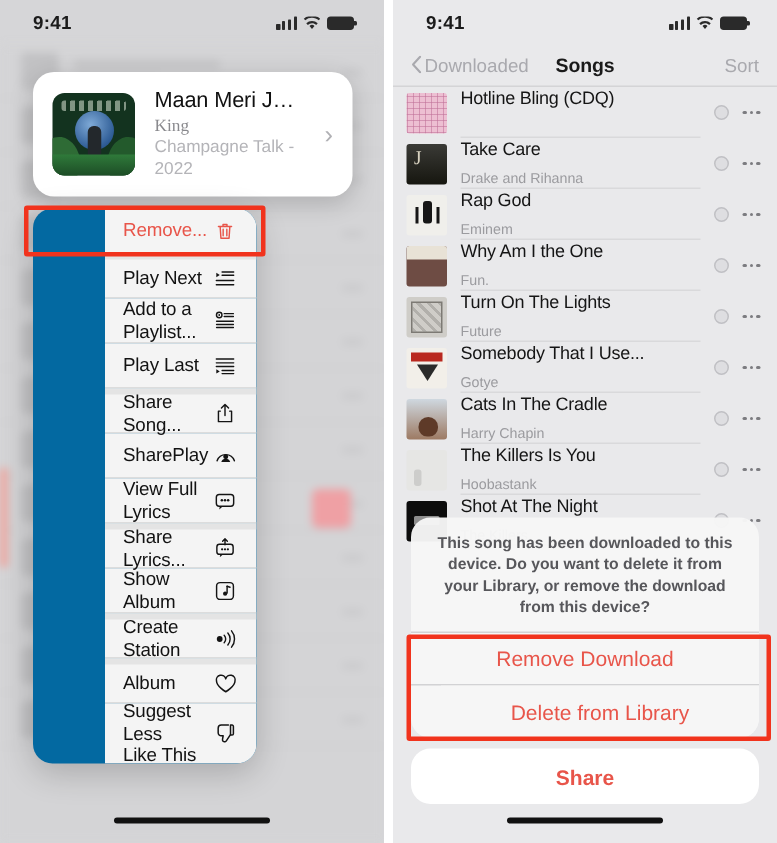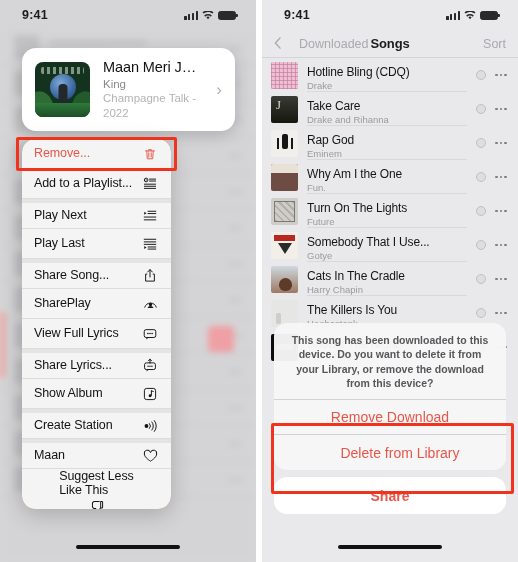--- a/index.html
+++ b/index.html
@@ -135,47 +135,48 @@
     position: absolute; left: 6px; top: 5px; right: 6px; height: 7px;
     background: repeating-linear-gradient(92deg, rgba(220,230,215,.55) 0 3px, transparent 3px 6px);
     border-radius: 2px;
   }
   .pv-text { flex: 1; min-width: 0; }
   .pv-title {
     font-size: 14.5px; color: #111; letter-spacing: -.1px;
     white-space: nowrap; overflow: hidden; text-overflow: ellipsis;
     margin-bottom: 2px;
   }
-  .pv-artist { font-size: 11.5px; color: #8a8a8e; line-height: 1.25; }
+  .pv-artist { font-size: 11.5px; color: #8a8a8e; line-height: 1.25; font-family: Liberation Serif, serif; }
   .pv-album  { font-size: 11.5px; color: #b4b4b8; line-height: 1.25; }
   .pv-chev { color: #b0b0b4; font-size: 17px; flex: none; padding-left: 2px; }
 
   
   .ctx-menu {
     position: absolute;
     z-index: 14;
     left: 22px; top: 139px;
     width: 149px;
-    background: #a16207;
+    background: #0369a1;
     border-radius: 13px;
     overflow: hidden;
     box-shadow: 0 6px 22px rgba(0,0,0,.20);
+    padding-left: 48px;
   }
   .ctx-item {
     height: 30px;
     display: flex; align-items: center;
     justify-content: space-between;
     padding: 0 12px;
     font-size: 12.5px;
     color: #121212;
     border-bottom: .5px solid #dcdcdc;
     letter-spacing: -.1px;
     background: #f4f4f4;
   }
-  .ctx-item.tall { height: 40px; flex-direction: column; }
+  .ctx-item.tall { height: 40px; }
   .ctx-item.gap-top { border-top: 4px solid #e4e4e4; }
   .ctx-item:last-child { border-bottom: none; }
   .ctx-item.destructive .ctx-label { color: #e8554a; }
   .ctx-label { line-height: 1.15; white-space: pre-line; }
   .ctx-icon { width: 18px; height: 18px; flex: none; display: flex; align-items: center; justify-content: center; color: #141414; }
   .ctx-item.destructive .ctx-icon { color: #e8554a; }
   .ctx-icon svg { display: block; }
 
   
   .hl {
@@ -200,21 +201,21 @@
   
   .navbar {
     position: relative; z-index: 5;
     height: 28px;
     display: flex; align-items: center;
     padding: 0 12px;
     background: #e9e9eb;
     border-bottom: .5px solid #d4d4d6;
   }
   .nav-back {
-    display: flex; align-items: flex-start; gap: 18px;
+    display: flex; align-items: flex-start; gap: 2px;
     color: #a9a9ae; font-size: 12.5px;
     width: 90px;
   }
   .nav-back svg { display: block; }
   .nav-title {
     flex: 1; text-align: center;
     font-size: 13px; font-weight: bold; color: #1a1a1a;
     letter-spacing: -.1px;
   }
   .nav-sort {
@@ -229,21 +230,21 @@
     display: flex; align-items: center;
     gap: 9px;
     padding: 0 11px 0 9px;
     background: #e9e9eb;
   }
   .song-art {
     width: 27px; height: 27px; border-radius: 2px; flex: none;
     overflow: hidden; position: relative;
     background: #cfcfd2;
   }
-  .song-meta { flex: 1; min-width: 0; border-bottom: .5px solid #d9d9db; height: 34px; display: flex; flex-direction: column; justify-content: flex-end; }
+  .song-meta { flex: 1; min-width: 0; border-bottom: .5px solid #d9d9db; height: 34px; display: flex; flex-direction: column; justify-content: space-between; }
   .song-title {
     font-size: 12px; color: #151515; letter-spacing: -.15px;
     white-space: nowrap; overflow: hidden; text-overflow: ellipsis;
     margin-bottom: 1px;
   }
   .song-artist { font-size: 9.5px; color: #9b9b9f; white-space: nowrap; overflow: hidden; text-overflow: ellipsis; }
   .song-actions { display: flex; align-items: center; gap: 9px; flex: none; }
   .dl-circle {
     width: 10px; height: 10px; border-radius: 50%;
     border: 1.4px solid #c0c0c4; background: #dedee1;
@@ -308,21 +309,21 @@
   }
   .art-shot { background: #0c0c0c; }
   .art-shot::after {
     content: ""; position: absolute; left: 5px; top: 10px; right: 5px; height: 6px;
     background: #8d8d8d; border-radius: 1px;
   }
 
   
   .sheet-wrap {
     position: absolute; z-index: 20;
-    left: 12px; right: 12px; bottom: 48px;
+    left: 12px; right: 12px; bottom: 26px;
   }
   .sheet-group {
     background: rgba(246,246,246,.97);
     border-radius: 13px;
     overflow: hidden;
     margin-bottom: 7px;
   }
   .sheet-msg {
     padding: 10px 14px 9px;
     font-size: 10.5px;
@@ -503,36 +504,36 @@
 
     <div class="ctx-menu" id="ctx-menu">
         <div class="ctx-item destructive">
           <span class="ctx-label">Remove...</span>
           <span class="ctx-icon">
             <svg viewBox="0 0 16 16" width="14" height="14">
               <path d="M3 4.5h10M6.5 4.5V3h3v1.5M4.3 4.5l.6 9h6.2l.6-9M6.6 6.6v5M9.4 6.6v5" fill="none" stroke="currentColor" stroke-width="1.1" stroke-linecap="round" stroke-linejoin="round"></path>
             </svg>
           </span>
         </div>
+        <div class="ctx-item gap-top">
+          <span class="ctx-label">Play Next</span>
+          <span class="ctx-icon">
+            <svg viewBox="0 0 16 16" width="14" height="14">
+              <path d="M1.4 3.2l2.6 1.7-2.6 1.7z" fill="currentColor"></path>
+              <path d="M5.8 2.6h8.8M5.8 5.2h8.8M1.4 9.2h13.2M1.4 12.4h13.2" stroke="currentColor" stroke-width="1.1" stroke-linecap="round"></path>
+            </svg>
+          </span>
+        </div>
         <div class="ctx-item">
           <span class="ctx-label">Add to a Playlist...</span>
           <span class="ctx-icon">
             <svg viewBox="0 0 16 16" width="14" height="14">
               <circle cx="3.6" cy="3.4" r="2.1" fill="none" stroke="currentColor" stroke-width="1.1"></circle>
               <circle cx="3.6" cy="3.4" r=".7" fill="currentColor"></circle>
               <path d="M7.4 2.4h7M7.4 4.6h7M1.6 8.2h12.8M1.6 10.6h12.8M1.6 13h12.8" stroke="currentColor" stroke-width="1.1" stroke-linecap="round"></path>
-            </svg>
-          </span>
-        </div>
-        <div class="ctx-item gap-top">
-          <span class="ctx-label">Play Next</span>
-          <span class="ctx-icon">
-            <svg viewBox="0 0 16 16" width="14" height="14">
-              <path d="M1.4 3.2l2.6 1.7-2.6 1.7z" fill="currentColor"></path>
-              <path d="M5.8 2.6h8.8M5.8 5.2h8.8M1.4 9.2h13.2M1.4 12.4h13.2" stroke="currentColor" stroke-width="1.1" stroke-linecap="round"></path>
             </svg>
           </span>
         </div>
         <div class="ctx-item">
           <span class="ctx-label">Play Last</span>
           <span class="ctx-icon">
             <svg viewBox="0 0 16 16" width="14" height="14">
               <path d="M1.4 10.4l2.6 1.7-2.6 1.7z" fill="currentColor"></path>
               <path d="M1.4 2.6h13.2M1.4 5.6h13.2M1.4 8.4h13.2M5.8 11.4h8.8M5.8 13.8h8.8" stroke="currentColor" stroke-width="1.1" stroke-linecap="round"></path>
             </svg>
@@ -596,21 +597,21 @@
         <div class="ctx-item gap-top">
           <span class="ctx-label">Create Station</span>
           <span class="ctx-icon">
             <svg viewBox="0 0 16 16" width="15" height="14">
               <circle cx="3.4" cy="8" r="2.2" fill="currentColor"></circle>
               <path d="M6.8 5.2a4 4 0 0 1 0 5.6M9.6 3.4a7 7 0 0 1 0 9.2M12.4 1.8a9.6 9.6 0 0 1 0 12.4" fill="none" stroke="currentColor" stroke-width="1.1" stroke-linecap="round"></path>
             </svg>
           </span>
         </div>
         <div class="ctx-item gap-top">
-          <span class="ctx-label">Maan</span>
+          <span class="ctx-label">Album</span>
           <span class="ctx-icon">
             <svg viewBox="0 0 18 16" width="15" height="14">
               <path d="M9 14.2S1.6 9.8 1.6 5.6A3.7 3.7 0 0 1 9 3.9a3.7 3.7 0 0 1 7.4 1.7c0 4.2-7.4 8.6-7.4 8.6z" fill="none" stroke="currentColor" stroke-width="1.2" stroke-linejoin="round"></path>
             </svg>
           </span>
         </div>
         <div class="ctx-item tall">
           <span class="ctx-label">Suggest Less
 Like This</span>
           <span class="ctx-icon">
@@ -659,21 +660,20 @@
       </div>
       <div class="nav-title">Songs</div>
       <div class="nav-sort">Sort</div>
     </div>
 
     <div class="song-list" id="song-list">
         <div class="song-row">
           <div class="song-art art-hotline"></div>
           <div class="song-meta">
             <div class="song-title">Hotline Bling (CDQ)</div>
-            <div class="song-artist">Drake</div>
           </div>
           <div class="song-actions">
             <div class="dl-circle"></div>
             <div class="ell">
               <i></i>
               <i></i>
               <i></i>
             </div>
           </div>
         </div>

